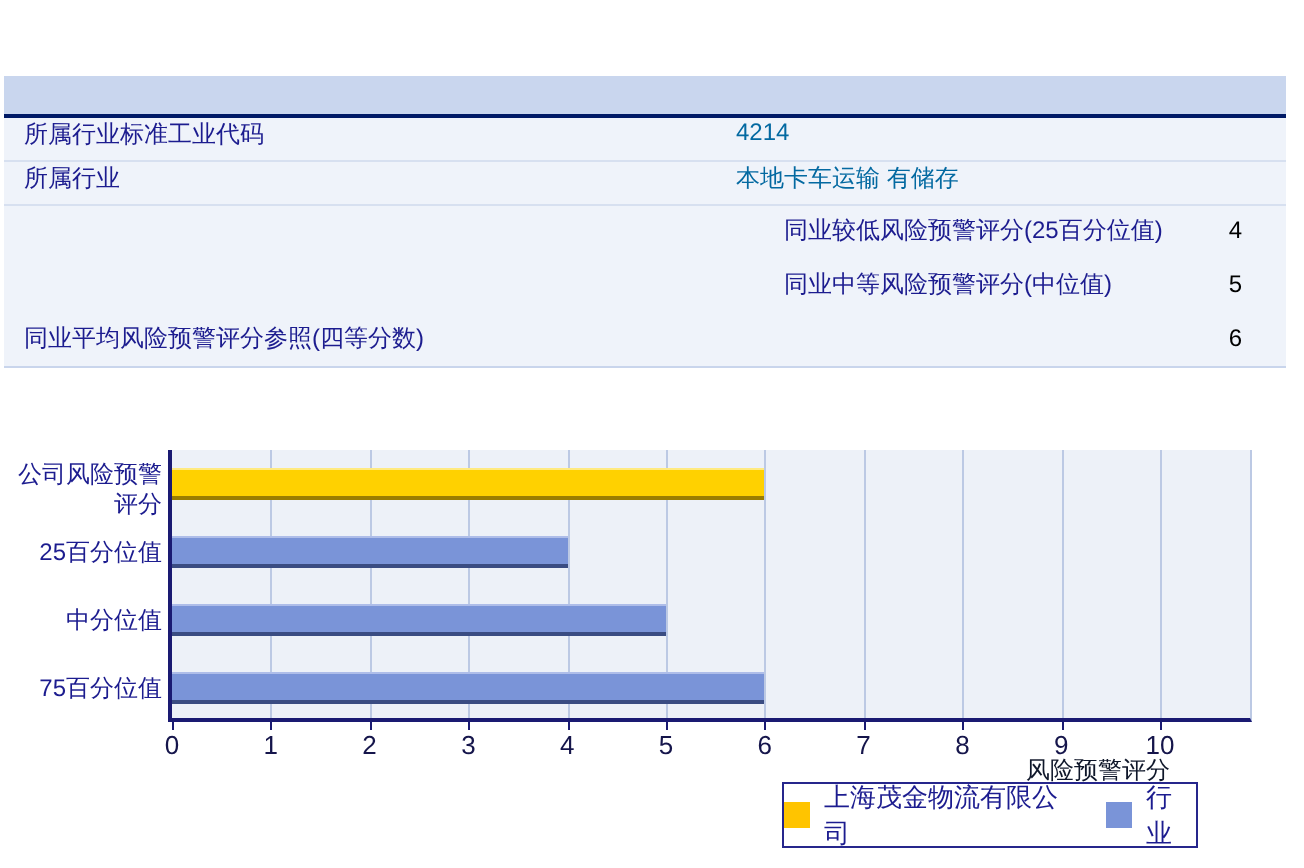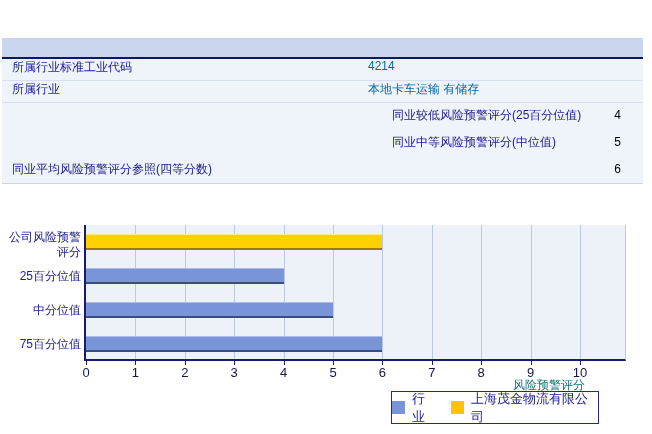--- a/index.html
+++ b/index.html
@@ -23,21 +23,21 @@
   .plot{position:absolute;left:84px;top:225px;width:539px;height:134px;background:#EDF1F8;
         border-left:2px solid #1A1A72;border-bottom:2px solid #1A1A72;border-right:1px solid #BCC9E4;}
   .grid{position:absolute;top:0;bottom:0;width:1px;background:#BCC9E4;}
   .bar{position:absolute;left:0;box-sizing:border-box;height:16px;}
   .bar.company{background:#FFD100;border-top:1px solid #FFEA80;border-bottom:2px solid #9A7D00;}
   .bar.industry{background:#7A94D8;border-top:1px solid #AEBDE9;border-bottom:2px solid #3A4C82;}
   .ylab{position:absolute;left:0;width:81px;display:flex;align-items:center;justify-content:flex-end;
         text-align:right;color:#1C1C8F;line-height:15px;}
   .xtick-label{position:absolute;top:365px;width:30px;text-align:center;color:#15154B;font-size:13px;}
   .xtick-mark{position:absolute;top:361px;width:1px;height:4px;background:#1A1A72;}
-  .xlabel{position:absolute;left:84px;top:377px;width:501px;text-align:right;color:#0f766e;}
+  .xlabel{position:absolute;left:84px;top:377px;width:501px;text-align:right;color:#0f172a;}
   .legend{position:absolute;left:391px;top:391px;width:206px;height:31px;border:1px solid #26268C;
           background:#fff;display:flex;align-items:center;justify-content:center;gap:14px;
           color:#1C1C8F;font-size:13px;}
   .litem{display:flex;align-items:center;gap:7px;}
   .swatch{width:13px;height:13px;flex:none;}
 </style>
 </head>
 <body>
 
 <div class="canvas">
@@ -126,23 +126,23 @@
         <div class="xtick-mark" style="left: 481.2px;"></div>
         <div class="xtick-label" style="left: 466.2px;">8</div>
         <div class="xtick-mark" style="left: 530.6px;"></div>
         <div class="xtick-label" style="left: 515.6px;">9</div>
         <div class="xtick-mark" style="left: 580px;"></div>
         <div class="xtick-label" style="left: 565px;">10</div>
       </div>
     <div class="xlabel">风险预警评分</div>
     <div class="legend" id="legend">
         <div class="litem">
+          <div class="swatch" style="background: rgb(255, 196, 0);"></div>
+          <span>上海茂金物流有限公司</span>
+        </div>
+        <div class="litem">
           <div class="swatch" style="background: rgb(122, 148, 216);"></div>
           <span>行业</span>
-        </div>
-        <div class="litem">
-          <div class="swatch" style="background: rgb(255, 196, 0);"></div>
-          <span>上海茂金物流有限公司</span>
         </div>
       </div>
   </div>
 
 </div>
 
 </body></html>

